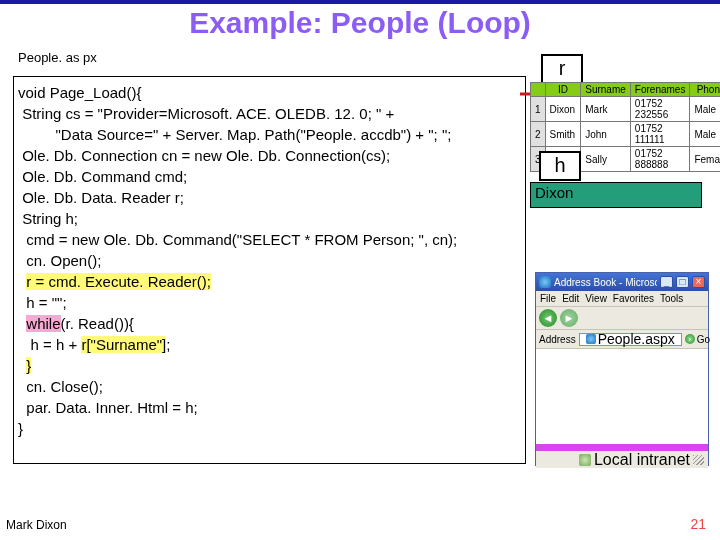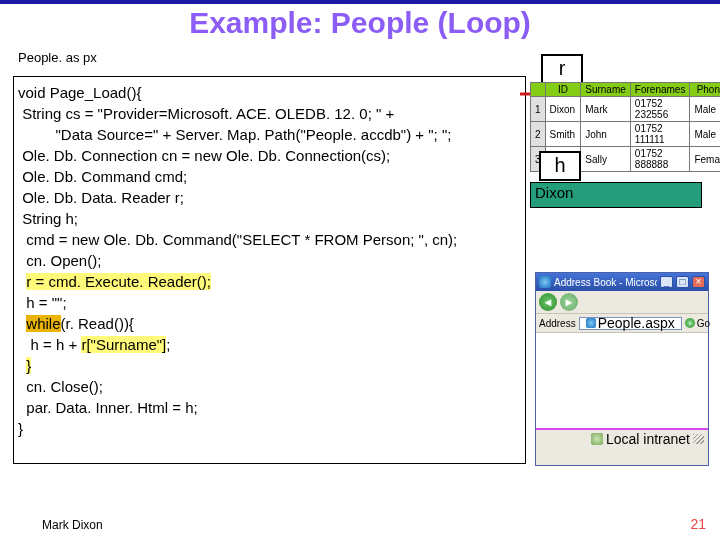--- a/index.html
+++ b/index.html
@@ -40,21 +40,21 @@
     border: 1px solid #000;
     background: #fff;
     font-family: Arial, sans-serif;
     font-size: 15px;
     line-height: 21px;
     padding: 5px 11px 0 4px;
     white-space: pre;
     box-sizing: border-box;
   }
   .hl1 { background:#fffa7a; display:inline; }
-  .hl2 { background:#eab308; display:inline; }
+  .hl2 { background:#f9a8d4; display:inline; }
   .hl3 { background:#fffa7a; display:inline; }
   .hl4 { background:#fffa7a; display:inline; }
 
   .rbox {
     position: absolute;
     top: 54px;
     left: 541px;
     width: 38px;
     height: 26px;
     border: 2px solid #000;
@@ -202,28 +202,28 @@
   .addr-ie{width:10px;height:10px;background:radial-gradient(#7ec7f5,#1770c1);border-radius:2px;}
   .go{
     width:30px;height:14px;display:flex;align-items:center;gap:2px;
     font-size:10px;
   }
   .go-g{width:10px;height:10px;background:radial-gradient(#8ce08c,#2a8a2a);border-radius:50%;color:#fff;display:flex;align-items:center;justify-content:center;font-size:8px;}
   .bw-content{
     background:#fff;height:95px;
   }
   .bw-status{
-    height:17px;border-top:2px solid #d946ef;
+    height:17px;border-top:7px solid #d946ef;
     display:flex;align-items:center;justify-content:flex-end;
-    padding:0 4px;gap:3px;font-size:14px;background:#eceae0;
+    padding:0 4px;gap:3px;font-size:16px;background:#eceae0;
   }
   .st-icon{width:12px;height:12px;background:radial-gradient(#cbe6b5,#7aa75a);border-radius:2px;}
   .grip{width:11px;height:10px;background:repeating-linear-gradient(135deg,#999 0 1px,transparent 1px 3px);}
   .footer-name{
-    position:absolute;bottom:8px;left:6px;font-size:12px;margin-left:36px;
+    position:absolute;bottom:8px;left:6px;font-size:12px;
   }
   .footer-pn{
     position:absolute;bottom:8px;right:14px;font-size:14px;color:#ef4444;
   }
 </style>
 </head>
 <body>
 
 <div class="topbar"></div>
 <div class="title">Example: People (Loop)</div>
@@ -293,20 +293,27 @@
 <div class="greenbox">Dixon</div>
 
 <div class="browser">
   <div class="bw-title">
     <div class="ie"></div>
     <div class="t">Address Book - Microsoft I…</div>
     <div class="bw-btn">_</div>
     <div class="bw-btn">□</div>
     <div class="bw-btn close">×</div>
   </div>
+  <div class="bw-menu">
+    <span>File</span>
+    <span>Edit</span>
+    <span>View</span>
+    <span>Favorites</span>
+    <span>Tools</span>
+  </div>
   <div class="bw-tool">
     <div class="nav-back">◄</div>
     <div class="nav-fwd">►</div>
     <div class="nav-x"></div>
   </div>
   <div class="bw-addr">
     <span class="addr-lbl">Address</span>
     <div class="addr-box">
       <div class="addr-ie"></div>
       <span>People.aspx</span>

